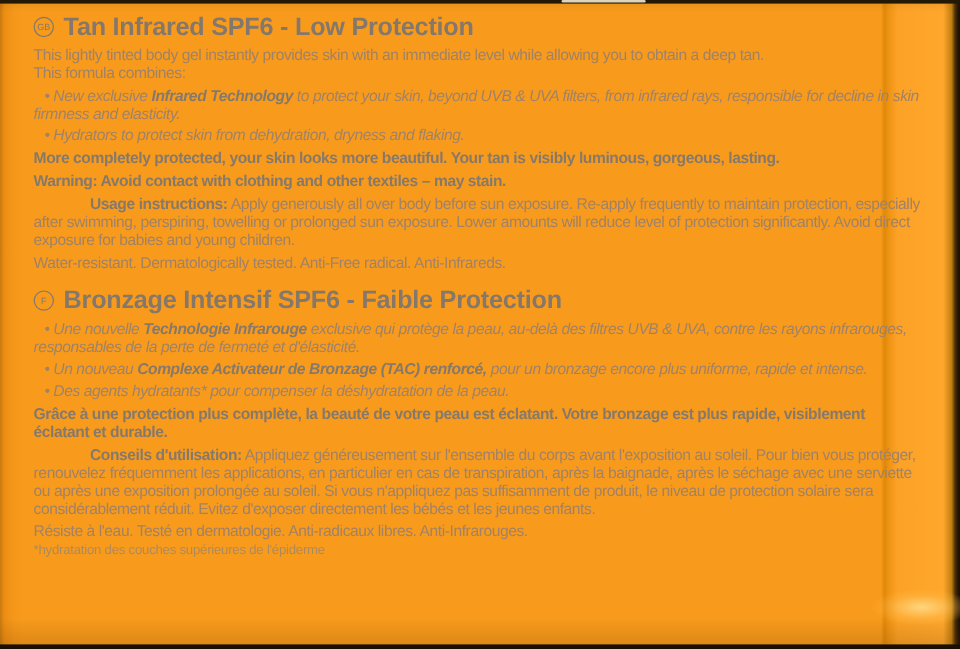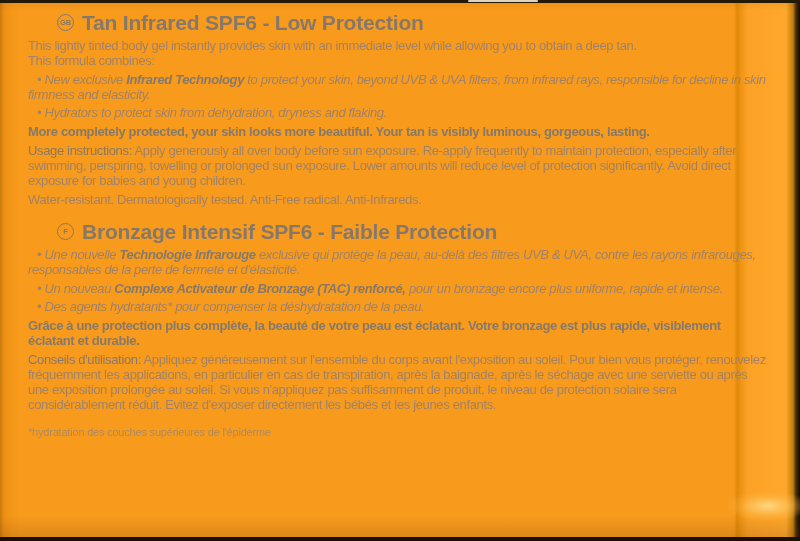--- a/index.html
+++ b/index.html
@@ -47,40 +47,40 @@
     font-size: 21px; line-height: 23px; font-weight: bold;
     color: #85786a; letter-spacing: -0.2px;
     display: flex; align-items: center;
   }
   .title .t-text { margin-left: 8px; }
   .badge {
     flex: 0 0 auto;
     width: 15px; height: 15px;
     border: 1.6px solid #85786a; border-radius: 50%;
     display: inline-flex; align-items: center; justify-content: center;
-    font-size: 7.5px; font-weight: bold; letter-spacing: 0;
-    color: #85786a; line-height: 1; margin-left: 29px;
+    font-size: 7.5px; font-weight: normal; letter-spacing: 0;
+    color: #85786a; line-height: 1;
   }
   .fr-sec .title { margin-top: 13px; }
 
   p { margin: 0; }
   .body {
     font-size: 13px; line-height: 15px;
     color: #a18266; letter-spacing: -0.35px;
     margin-top: 4px;
   }
   .body strong, .strongline { color: #87796a; }
   .prewrap { white-space: pre-line; }
   .bullet { text-indent: 9px; font-style: italic; }
   .tight { margin-top: 3px; }
   .strongline { font-weight: bold; }
-  .lead { font-weight: normal; color: #87796a; }
+  .lead { font-weight: bold; color: #87796a; margin-left: 47px; }
   .footnote {
     font-size: 11px; line-height: 13px;
-    color: #ad8a5e; letter-spacing: -0.2px; margin-top: 14px;
+    color: #ad8a5e; letter-spacing: -0.2px; margin-top: 3px;
   }
 </style>
 </head>
 <body>
 
 <div class="package">
   <div class="edge-top"></div>
   <div class="edge-glint"></div>
   <div class="edge-bottom"></div>
 
@@ -91,33 +91,35 @@
         <span class="badge">GB</span>
         <span class="t-text">Tan Infrared SPF6 - Low Protection</span>
       </h1>
       <p class="body prewrap">This lightly tinted body gel instantly provides skin with an immediate level while allowing you to obtain a deep tan.
 This formula combines:</p>
 
       <p class="body bullet"><span>• New exclusive </span><strong>Infrared Technology</strong><span> to protect your skin, beyond UVB &amp; UVA filters, from infrared rays, responsible for decline in skin firmness and elasticity.</span></p>
       <p class="body bullet tight"><span>• Hydrators to protect skin from dehydration, dryness and flaking.</span><strong></strong><span></span></p>
 
       <p class="body strongline">More completely protected, your skin looks more beautiful. Your tan is visibly luminous, gorgeous, lasting.</p>
+      <p class="body strongline">Warning: Avoid contact with clothing and other textiles – may stain.</p>
       <p class="body"><span class="lead">Usage instructions:</span><span> Apply generously all over body before sun exposure. Re-apply frequently to maintain protection, especially after swimming, perspiring, towelling or prolonged sun exposure. Lower amounts will reduce level of protection significantly. Avoid direct exposure for babies and young children.</span></p>
       <p class="body">Water-resistant. Dermatologically tested. Anti-Free radical. Anti-Infrareds.</p>
     </section>
 
     <section class="fr-sec">
       <h1 class="title">
         <span class="badge">F</span>
         <span class="t-text">Bronzage Intensif SPF6 - Faible Protection</span>
       </h1>
 
       <p class="body bullet"><span>• Une nouvelle </span><strong>Technologie Infrarouge</strong><span> exclusive qui protège la peau, au-delà des filtres UVB &amp; UVA, contre les rayons infrarouges, responsables de la perte de fermeté et d'élasticité.</span></p>
       <p class="body bullet"><span>• Un nouveau </span><strong>Complexe Activateur de Bronzage (TAC) renforcé,</strong><span> pour un bronzage encore plus uniforme, rapide et intense.</span></p>
       <p class="body bullet tight"><span>• Des agents hydratants* pour compenser la déshydratation de la peau.</span><strong></strong><span></span></p>
 
       <p class="body strongline">Grâce à une protection plus complète, la beauté de votre peau est éclatant. Votre bronzage est plus rapide, visiblement éclatant et durable.</p>
       <p class="body"><span class="lead">Conseils d'utilisation:</span><span> Appliquez généreusement sur l'ensemble du corps avant l'exposition au soleil. Pour bien vous protéger, renouvelez fréquemment les applications, en particulier en cas de transpiration, après la baignade, après le séchage avec une serviette ou après une exposition prolongée au soleil. Si vous n'appliquez pas suffisamment de produit, le niveau de protection solaire sera considérablement réduit. Evitez d'exposer directement les bébés et les jeunes enfants.</span></p>
+      <p class="body">Résiste à l'eau. Testé en dermatologie. Anti-radicaux libres. Anti-Infrarouges.</p>
       <p class="footnote">*hydratation des couches supérieures de l'épiderme</p>
     </section>
 
   </div>
 </div>
 
 </body></html>

